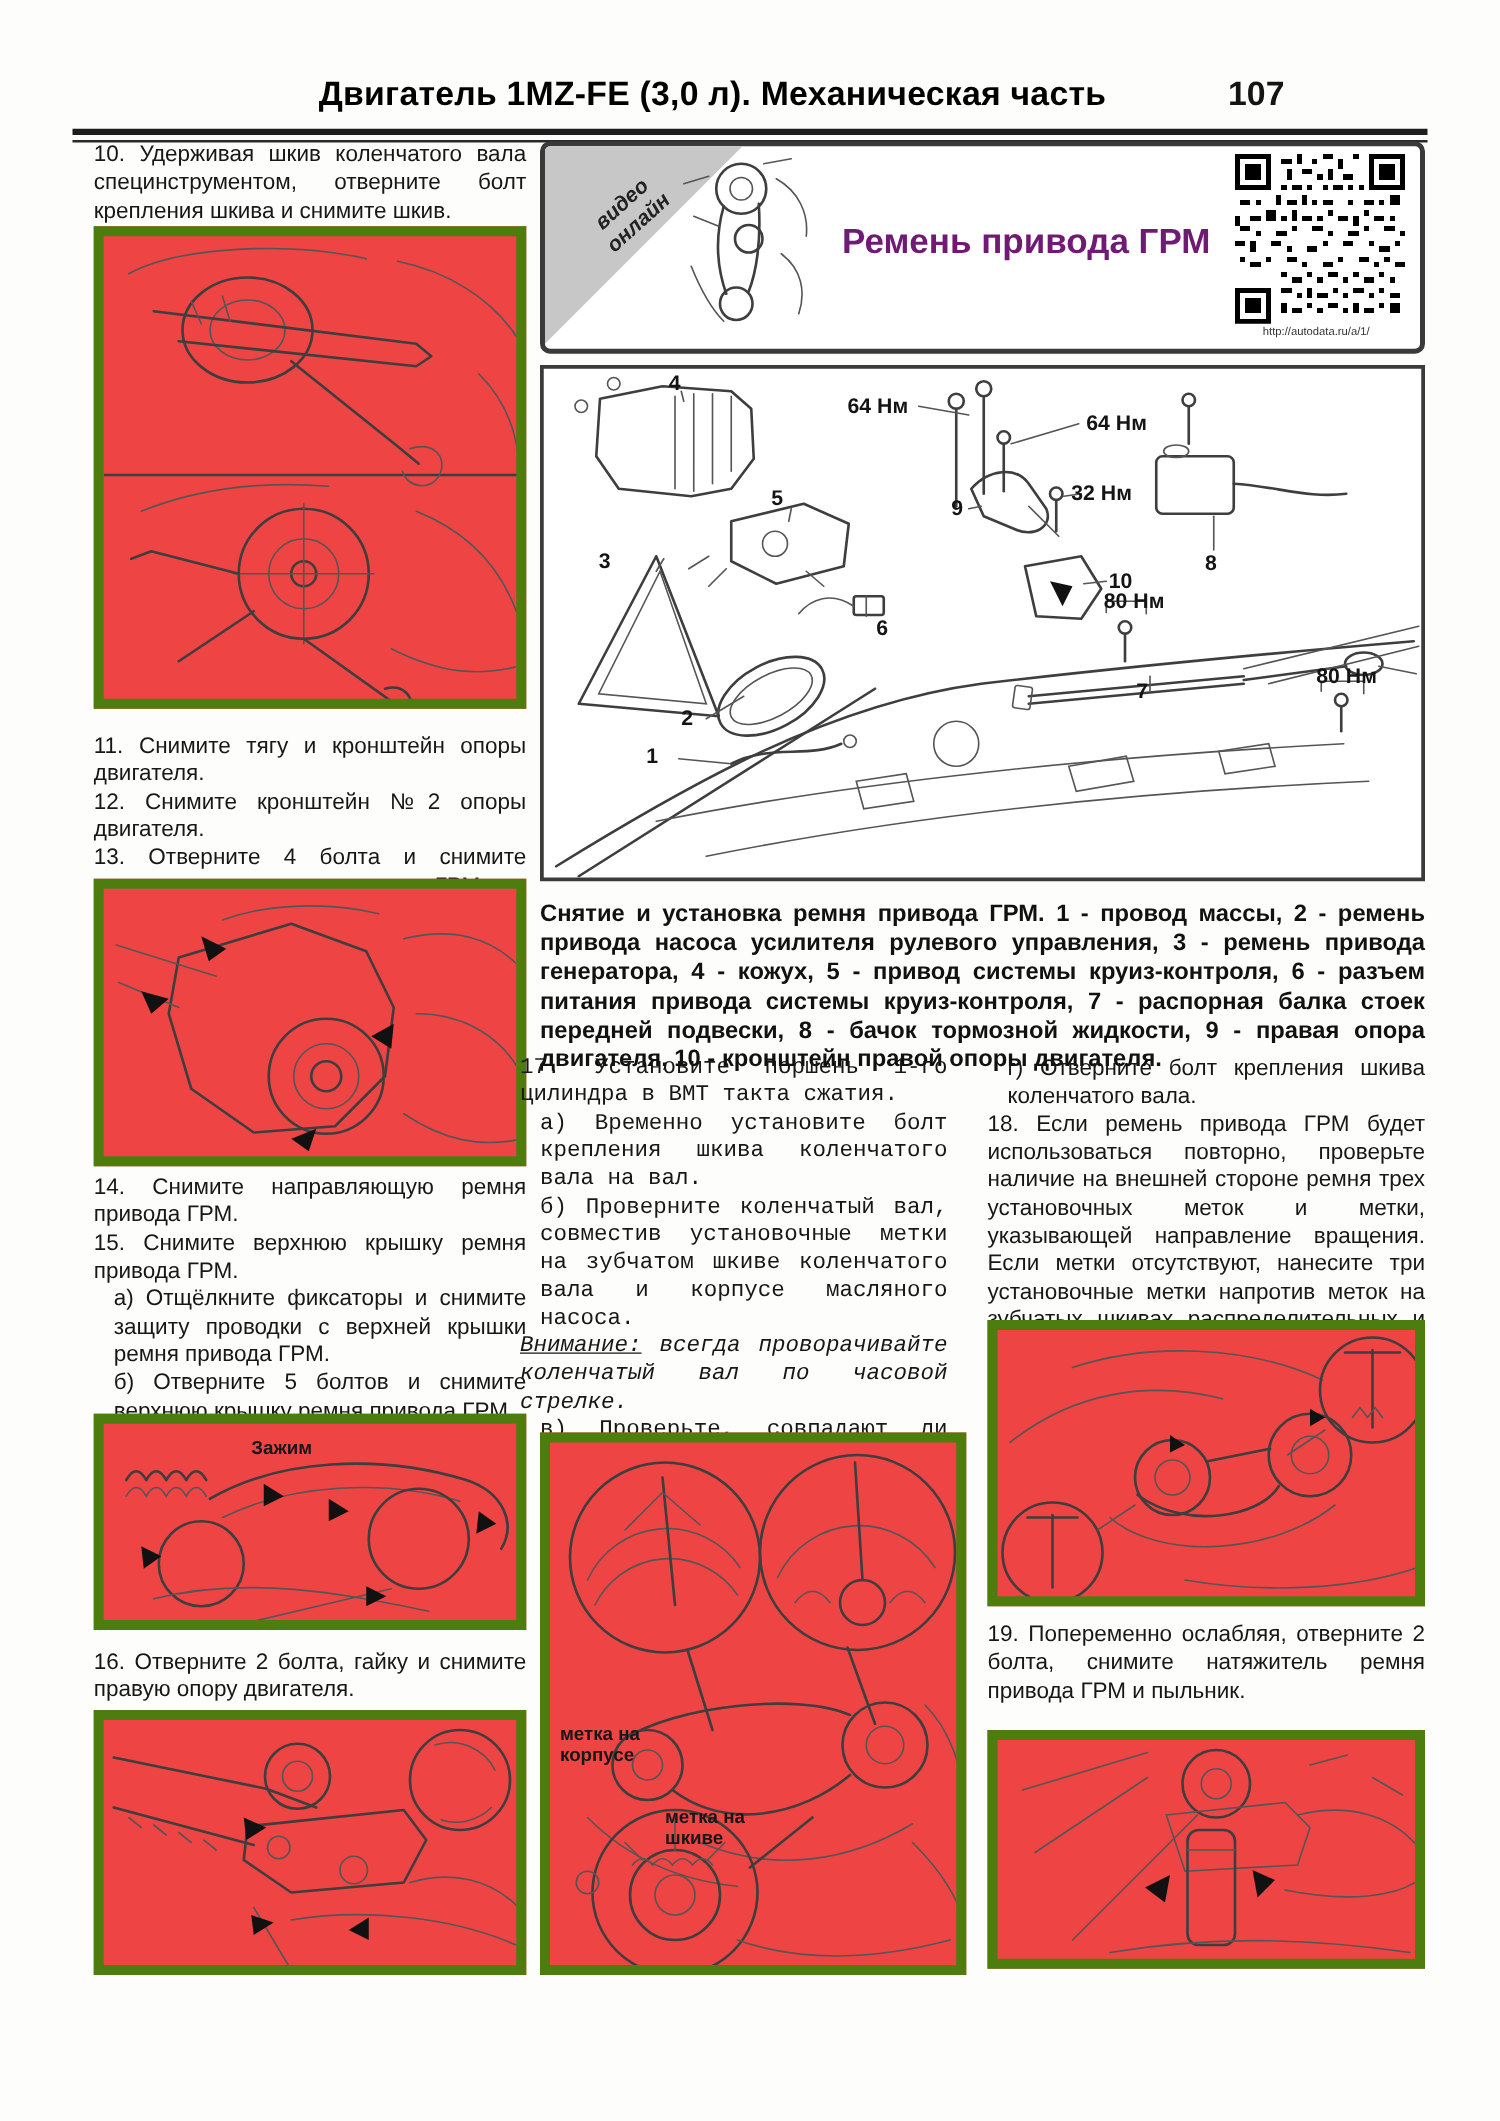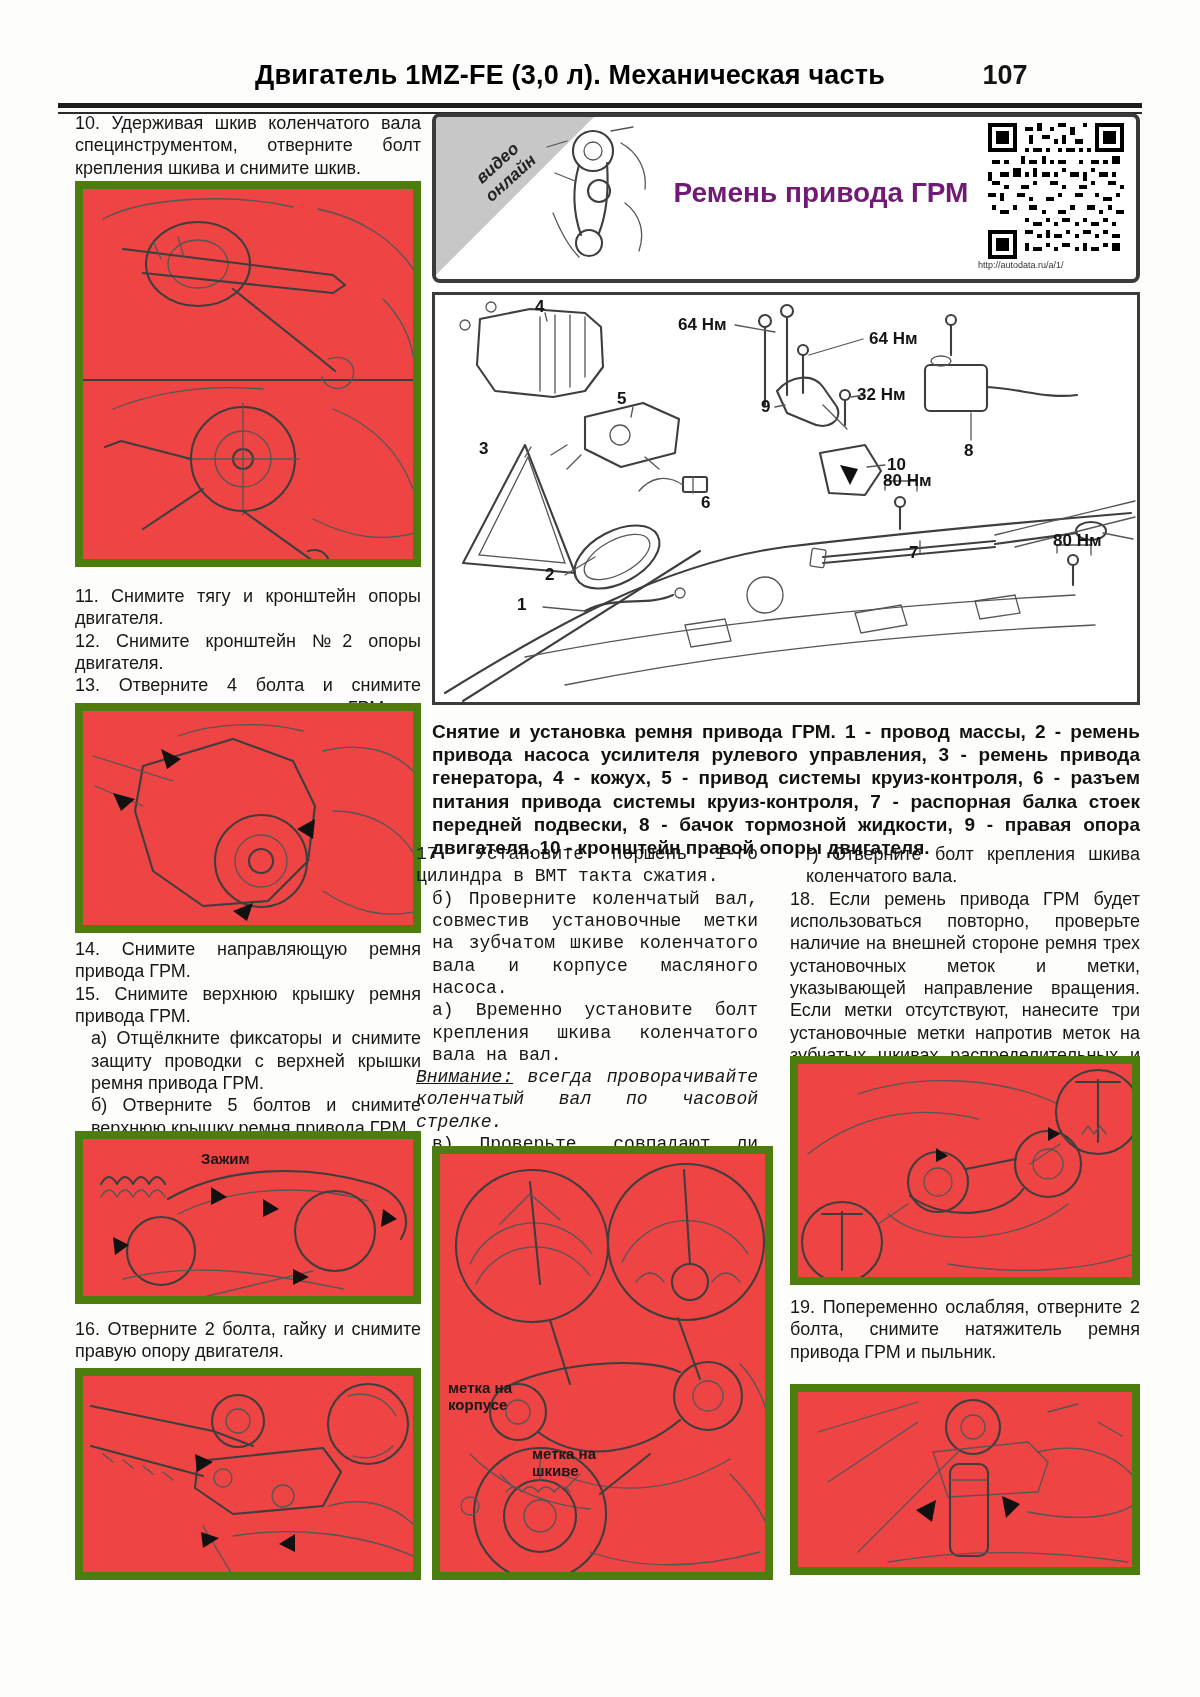--- a/index.html
+++ b/index.html
@@ -42,21 +42,21 @@
   }
   .ribbon-text{
     position:absolute;left:8px;top:34px;width:120px;text-align:center;
     transform:rotate(-42deg);font-size:17px;font-weight:bold;font-style:italic;color:#222;line-height:1.15;
   }
   .banner-title{
     position:absolute;left:200px;top:60px;width:370px;text-align:center;
     font-size:28px;font-weight:bold;color:#701a75;
   }
   .qr{position:absolute;right:12px;top:6px;width:136px;height:136px;}
-  .qr-url{position:absolute;right:8px;top:143px;width:150px;font-size:9px;color:#333;}
+  .qr-url{position:absolute;right:8px;top:143px;width:150px;text-align:center;font-size:9px;color:#333;}
   
   .diagram{left:432px;top:292px;width:708px;height:413px;border:3px solid #3b3b3b;background:#fff;box-sizing:border-box;}
   .dlabel{position:absolute;font-size:17px;font-weight:bold;color:#141414;white-space:nowrap;}
 </style>
 </head>
 <body>
 
 <div class="page">
 
   <div class="abs hdr-title">Двигатель 1MZ-FE (3,0 л). Механическая часть</div>
@@ -392,22 +392,22 @@
     <span class="dlabel" style="left:618px;top:236px;">80 Нм</span>
     <span class="dlabel" style="left:474px;top:248px;">7</span>
     <span class="dlabel" style="left:110px;top:270px;">2</span>
     <span class="dlabel" style="left:82px;top:300px;">1</span>
   </div>
 
   <div class="abs cap" style="left:432px;top:720px;width:708px;">Снятие и установка ремня привода ГРМ. 1 - провод массы, 2 - ремень привода насоса усилителя рулевого управления, 3 - ремень привода генератора, 4 - кожух, 5 - привод системы круиз-контроля, 6 - разъем питания привода системы круиз-контроля, 7 - распорная балка стоек передней подвески, 8 - бачок тормозной жидкости, 9 - правая опора двигателя, 10 - кронштейн правой опоры двигателя.</div>
 
   <div class="abs txt" style="left:416px;top:843px;width:342px;font-family:Liberation Mono, monospace;">
     <p>17. Установите поршень 1-го цилиндра в ВМТ такта сжатия.</p>
+    <p class="sub">а) Временно установите болт крепления шкива коленчатого вала на вал.</p>
     <p class="sub">б) Проверните коленчатый вал, совместив установочные метки на зубчатом шкиве коленчатого вала и корпусе масляного насоса.</p>
-    <p class="sub">а) Временно установите болт крепления шкива коленчатого вала на вал.</p>
     <p class="warn">
       <span class="wlabel">Внимание:</span>
       <span>всегда проворачивайте коленчатый вал по часовой стрелке.</span>
     </p>
     <p class="sub">в) Проверьте, совпадают ли метки на зубчатых шкивах распределительных валов с метками на верхней крышке ремня привода ГРМ. В противном случае поверните коленчатый вал на один оборот (360°).</p>
   </div>
 
   <div class="abs txt" style="left:790px;top:843px;width:350px;">
     <p class="sub">г) Отверните болт крепления шкива коленчатого вала.</p>
     <p>18. Если ремень привода ГРМ будет использоваться повторно, проверьте наличие на внешней стороне ремня трех установочных меток и метки, указывающей направление вращения. Если метки отсутствуют, нанесите три установочные метки напротив меток на зубчатых шкивах распределительных и коленчатого валов и метку направления вращения.</p>

